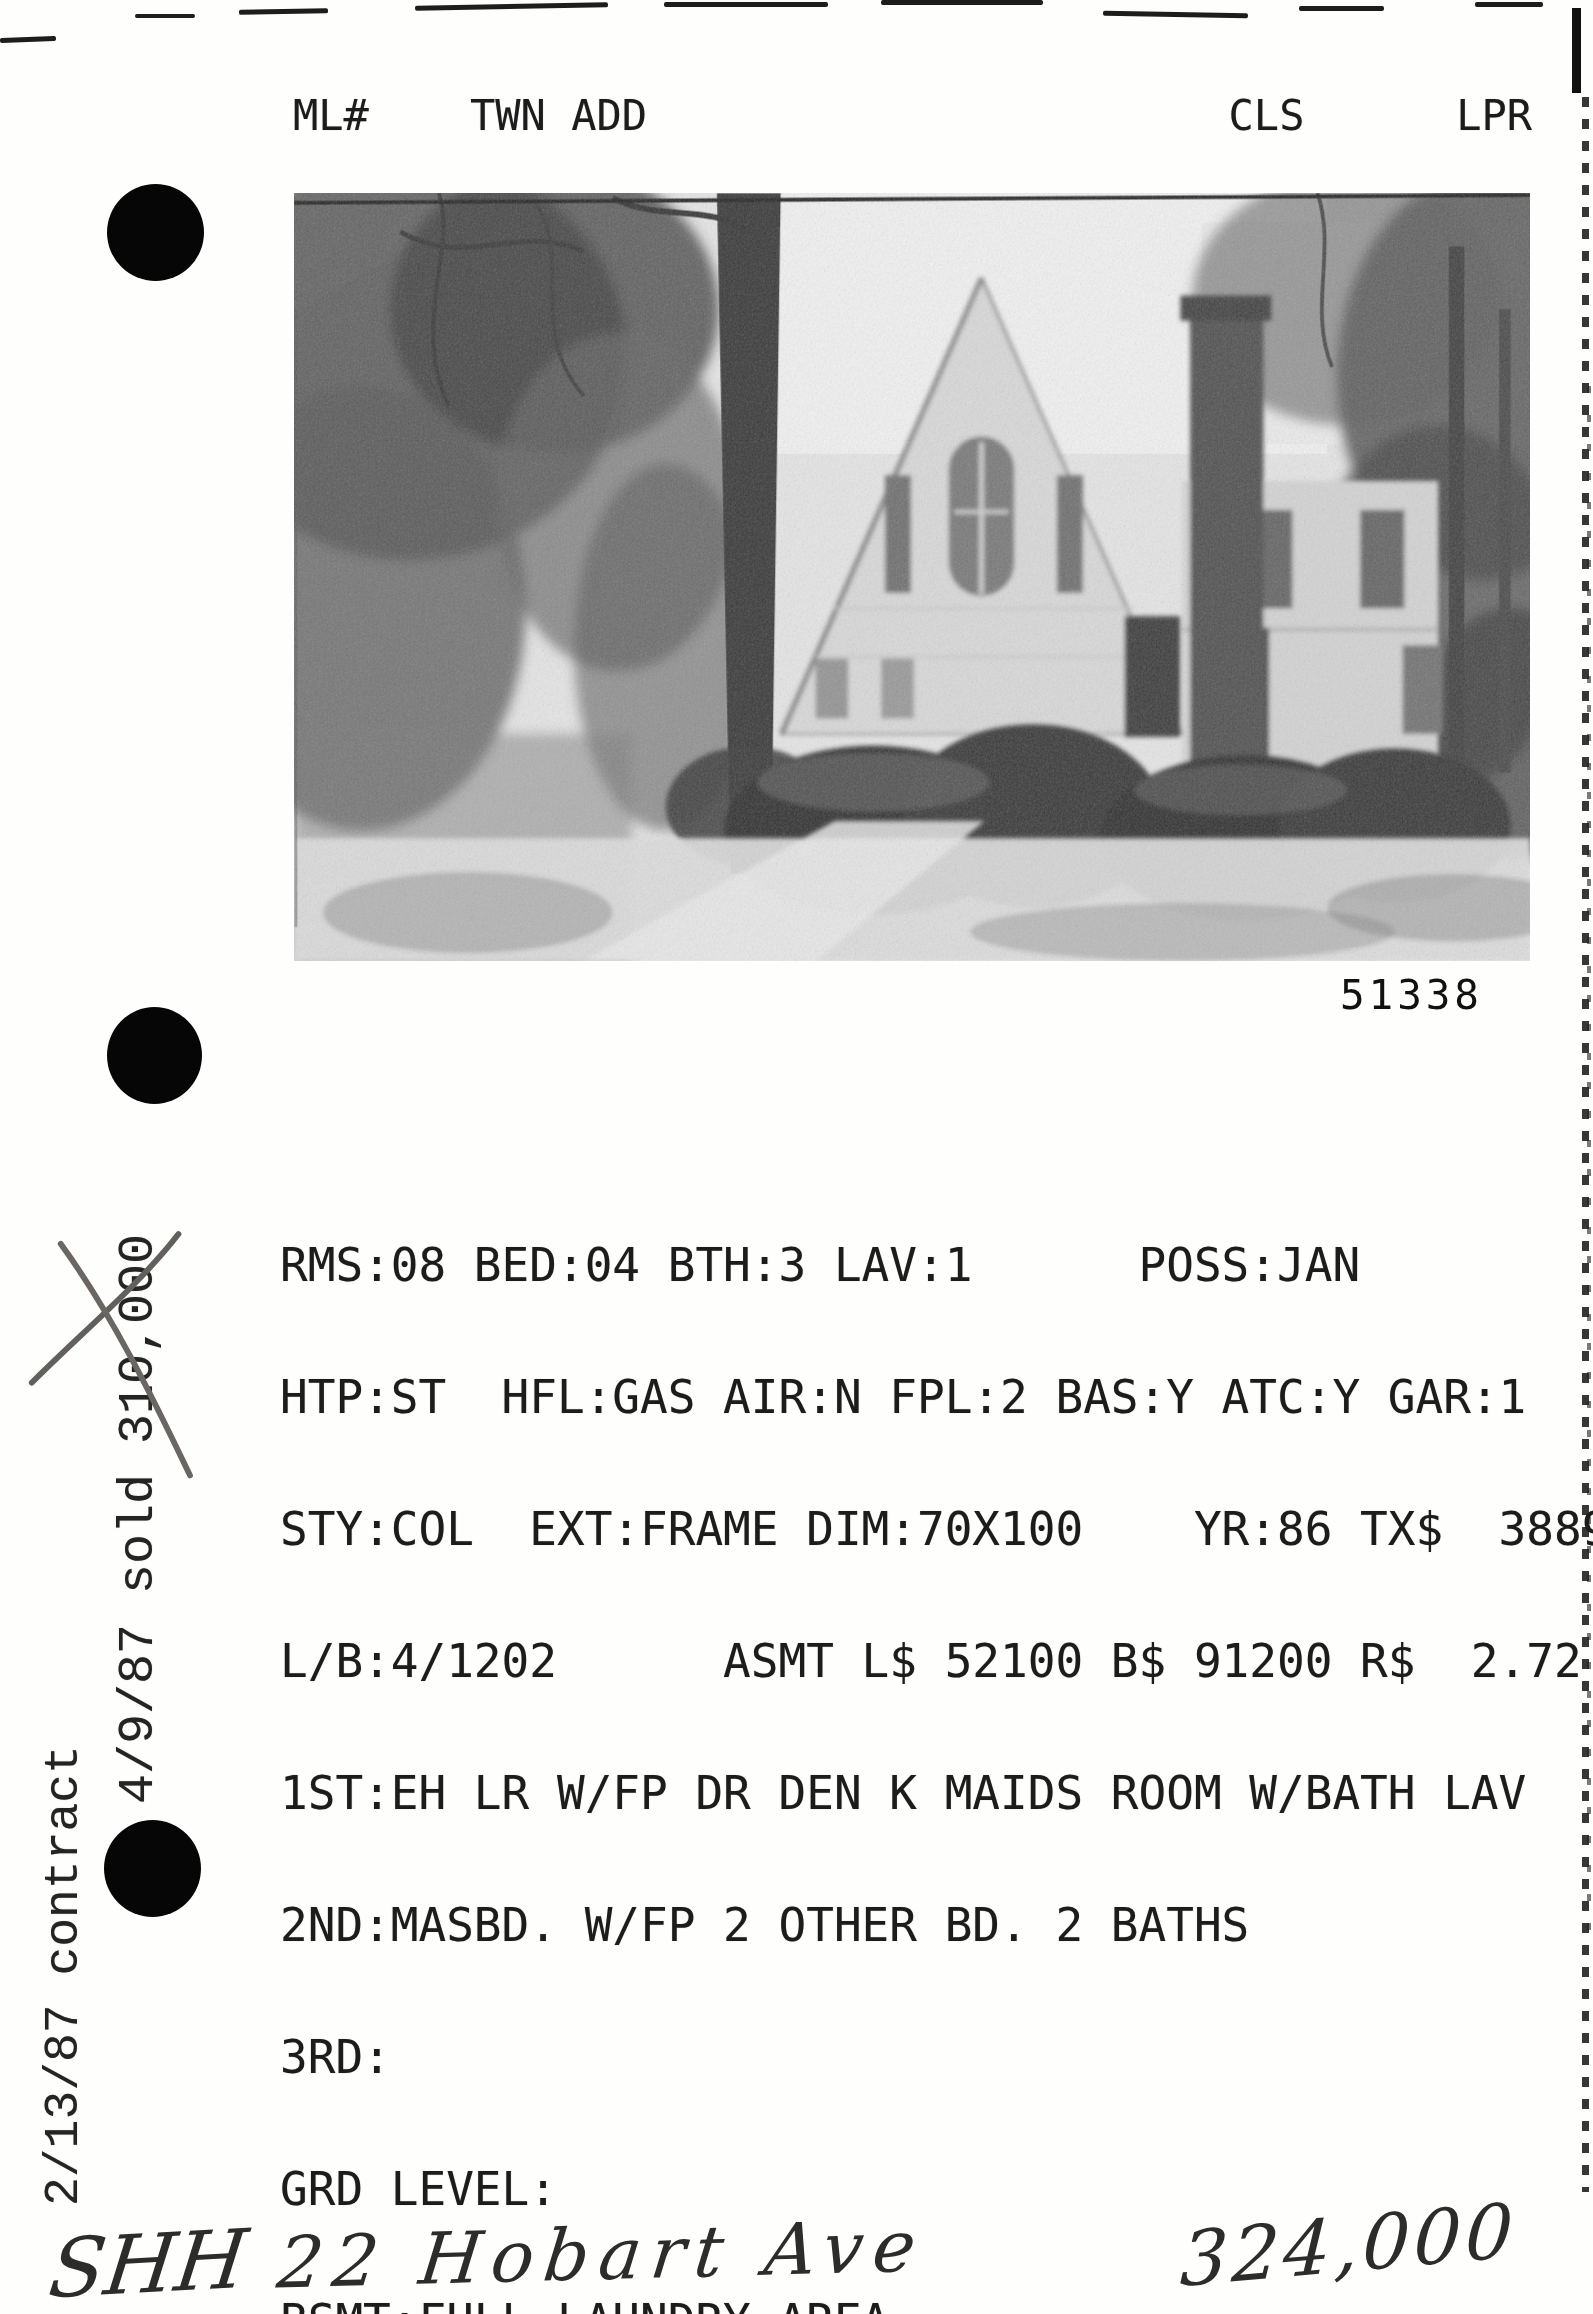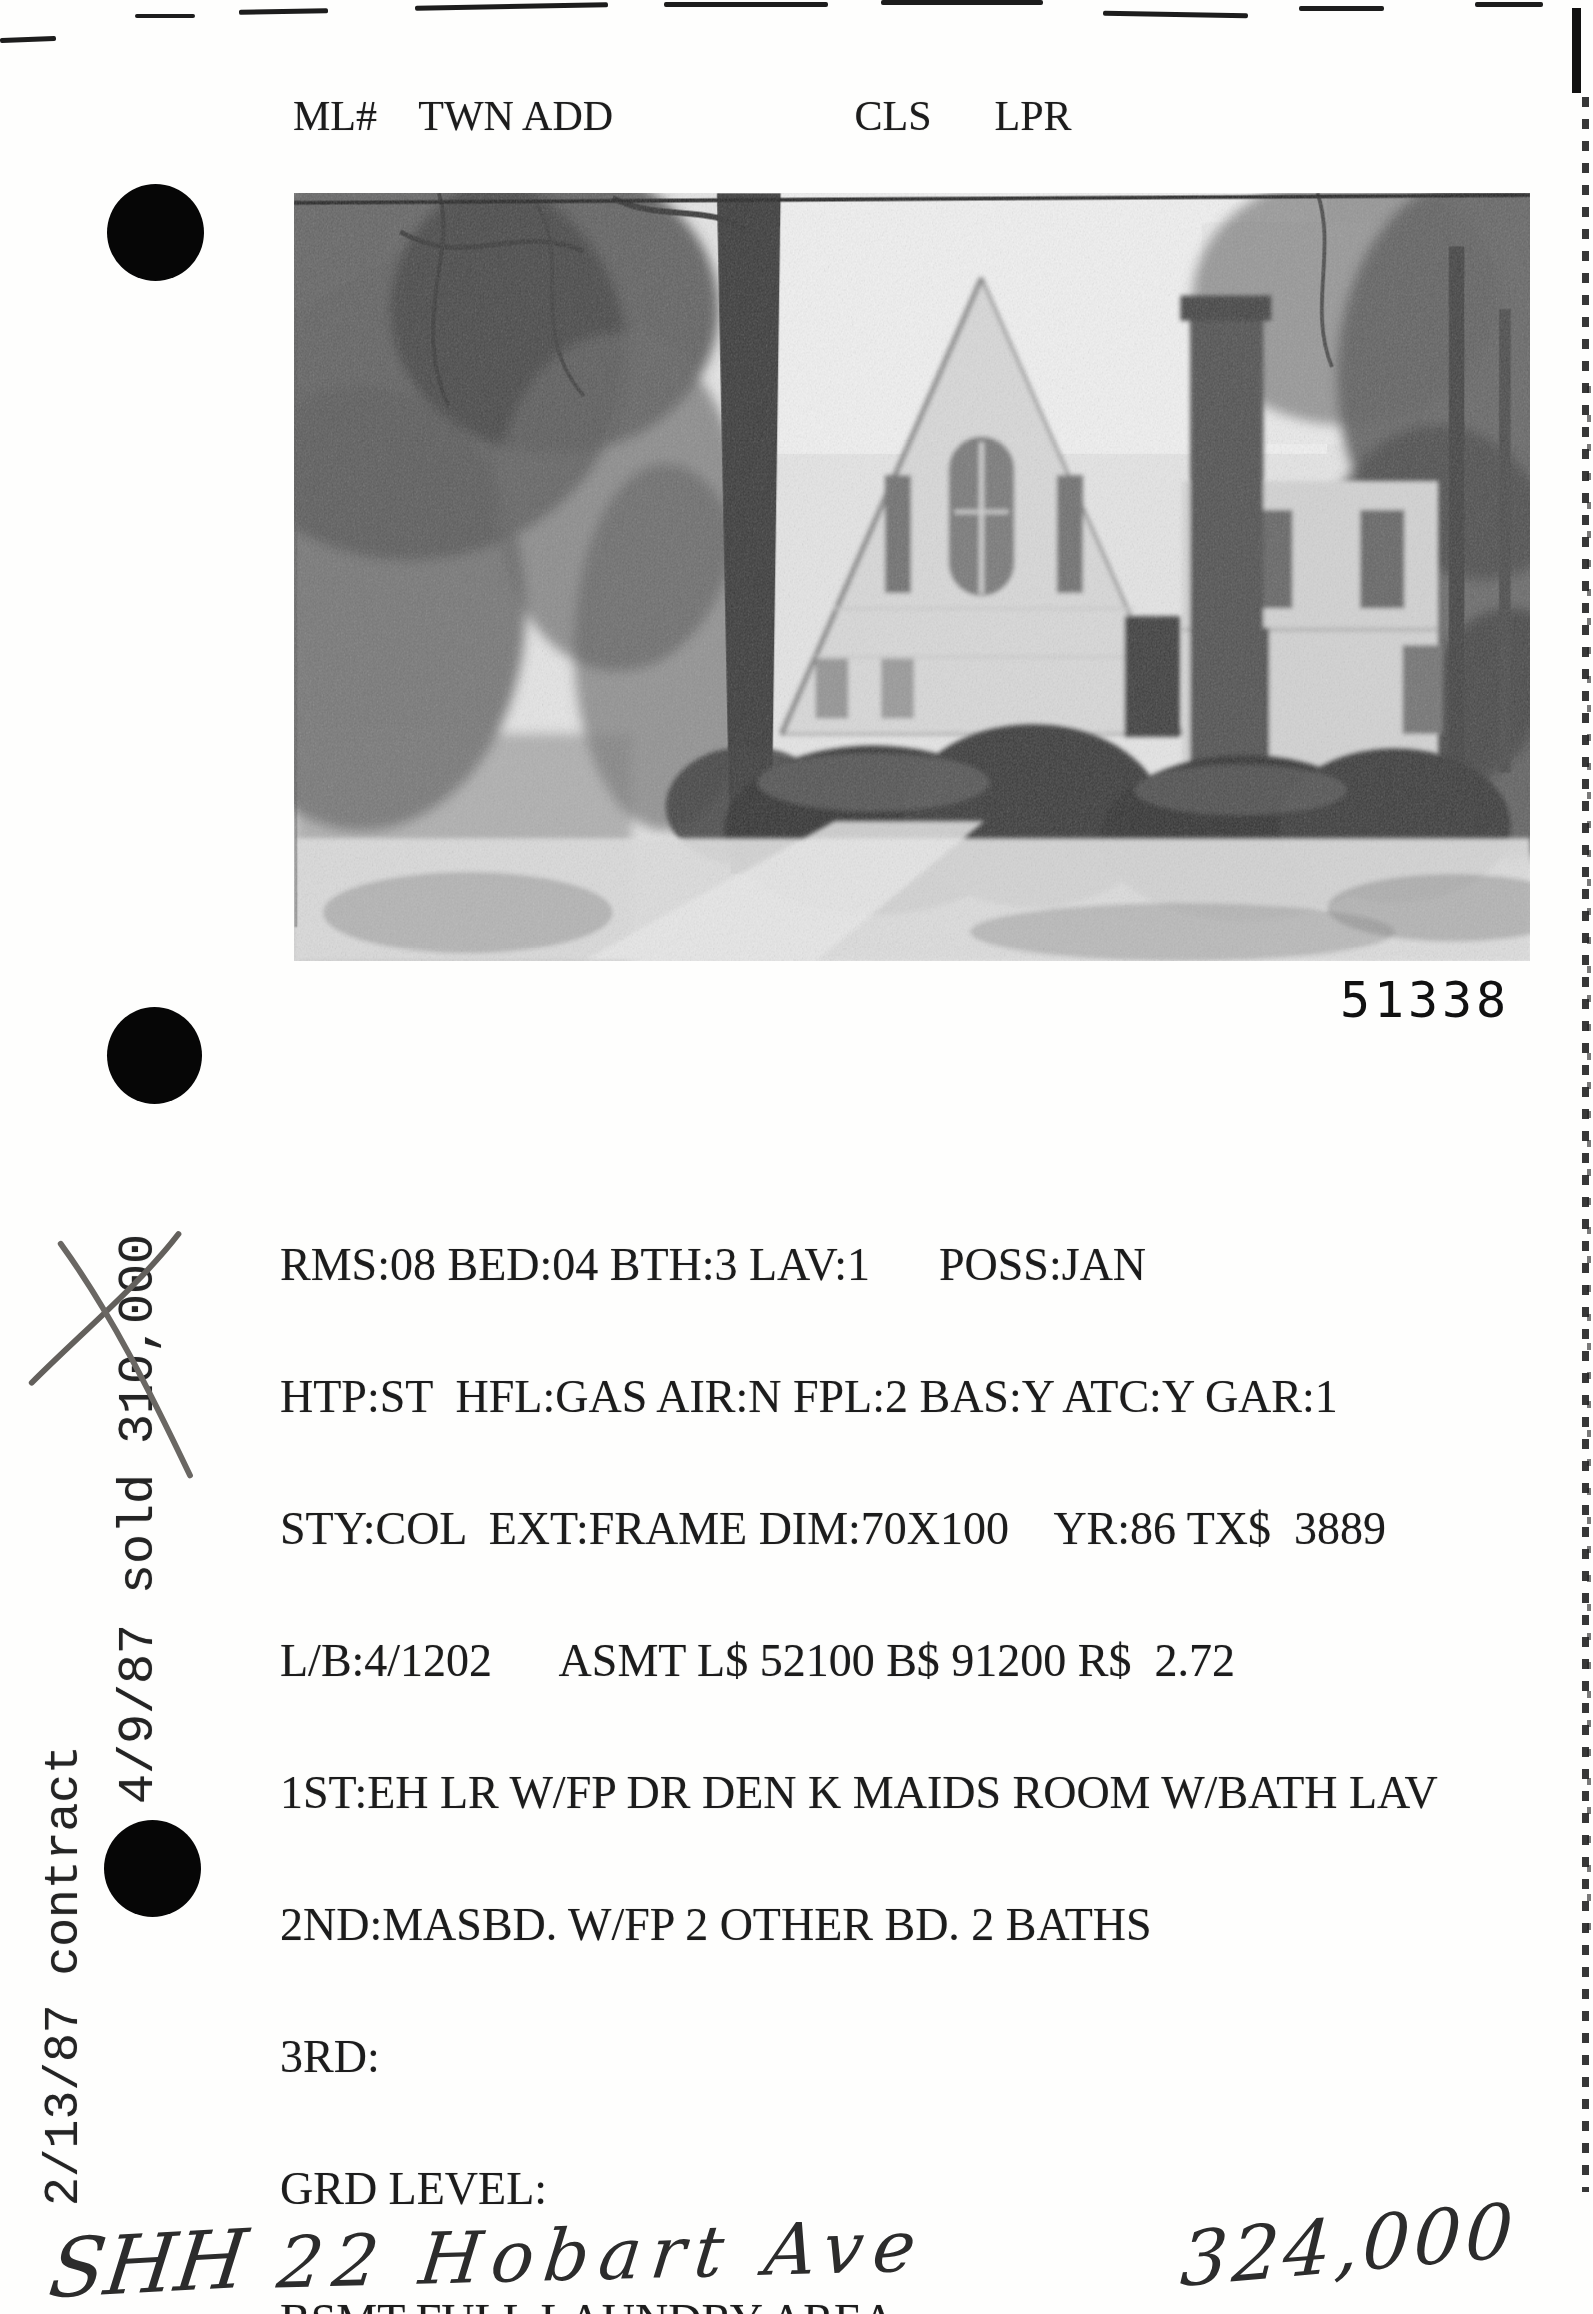--- a/index.html
+++ b/index.html
@@ -1,24 +1,24 @@
 <!DOCTYPE html>
 <html><head>
 <meta charset="utf-8">
 <style>
   html,body{margin:0;padding:0;background:#ffffff;}
   body{width:1593px;height:2314px;position:relative;overflow:hidden;
        font-family:"DejaVu Sans Mono", monospace;}
   .page{position:absolute;inset:0;background:#fefefd;}
 
   
-  .typed{color:#1c1c1c;white-space:pre;text-shadow:0 0 1px rgba(20,20,20,.35);font-family:Liberation Serif, serif;}
+  .typed{color:#1c1c1c;white-space:pre;text-shadow:0 0 1px rgba(20,20,20,.35);}
   .header-block{position:absolute;left:293px;top:5.8px;font-size:42px;line-height:44px;}
   .listing-block{position:absolute;left:280px;top:1155px;font-size:46px;line-height:44px;}
-  .photo-id{position:absolute;left:1340px;top:971px;font-size:50px;color:#111;
+  .photo-id{position:absolute;left:1340px;top:971px;font-size:41px;color:#111;
             font-family:"DejaVu Sans Mono",monospace;letter-spacing:3.9px;}
 
   
   .photo-wrap{position:absolute;left:294px;top:193px;width:1236px;height:768px;}
   .photo-wrap svg{display:block;filter:grayscale(1) contrast(1.04);}
 
   
   .dot{position:absolute;background:#060606;border-radius:50%;}
   .dot1{left:107px;top:184px;width:97px;height:97px;}
   .dot2{left:107px;top:1007px;width:95px;height:97px;}

